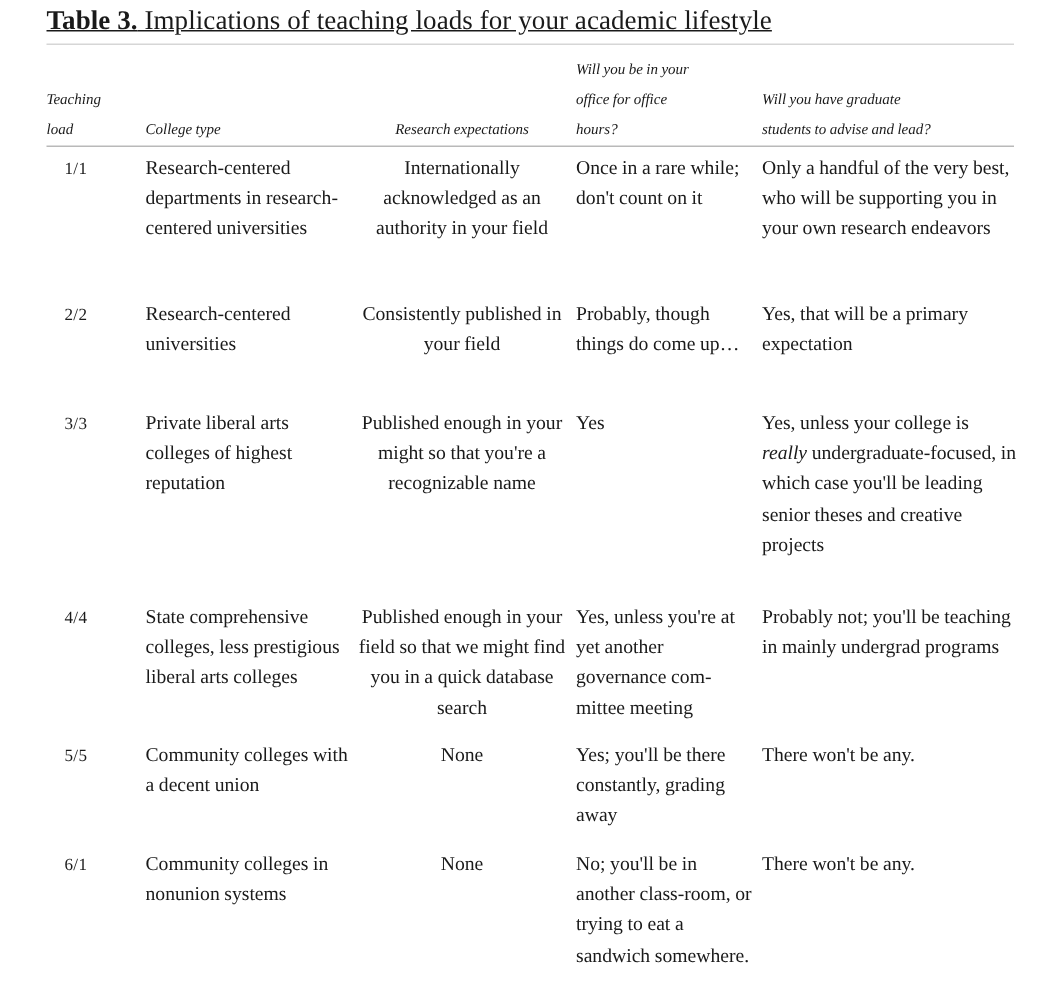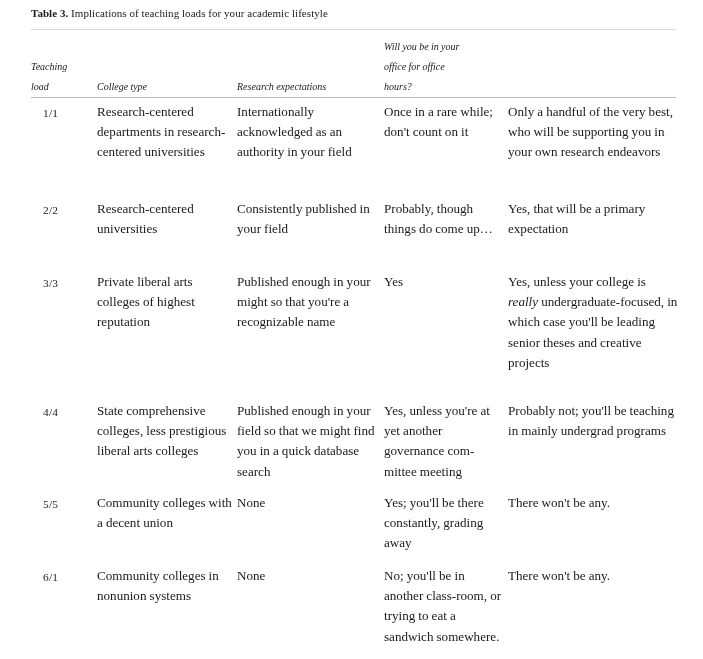--- a/index.html
+++ b/index.html
@@ -23,24 +23,25 @@
     box-sizing: border-box;
     padding: 0;
   }
 
   
   .caption {
     position: absolute;
     left: 31px;
     top: 4px;
     width: 648px;
-    font-size: 11px;
+    font-size: 18px;
     line-height: 18px;
     color: #1a1a1a;
     letter-spacing: 0.05px;
+    text-decoration: underline;
   }
   .caption .caption-label {
     font-weight: bold;
   }
 
   
   .rule {
     position: absolute;
     left: 31px;
     width: 645px;
@@ -63,21 +64,21 @@
     font-size: 13.1px;
     line-height: 20.2px;
     color: #1a1a1a;
     text-align: left;
     word-spacing: -0.2px;
   }
 
   
   .c0 { left: 0px;   width: 62px;  }
   .c1 { left: 66px;  width: 136px; }
-  .c2 { left: 206px; width: 142px; }
+  .c2 { left: 206px; width: 142px; text-align: center; }
   .c3 { left: 353px; width: 118px; }
   .c4 { left: 477px; width: 171px; }
 
   
   .thead {
     position: absolute;
     left: 0;
     top: 0;
     width: 648px;
     height: 61px;
@@ -134,20 +135,24 @@
       <div class="cell c0">
         <span>Teaching</span><br>
         <span>load</span>
       </div>
       <div class="cell c2">Research expectations</div>
       <div class="cell c3">
         <span>Will you be in your</span><br>
         <span>office for office</span><br>
         <span>hours?</span>
       </div>
+      <div class="cell c4">
+        <span>Will you have graduate</span><br>
+        <span>students to advise and lead?</span>
+      </div>
     </div>
 
     <div class="tbody">
 
       <div class="trow r0">
         <div class="cell c0 load">1/1</div>
         <div class="cell c1">Research-centered departments in research-centered universities</div>
         <div class="cell c2">Internationally acknowledged as an authority in your field</div>
         <div class="cell c3">Once in a rare while; don't count on it</div>
         <div class="cell c4"><span>Only a handful of the very best, who will be supporting you in your own research endeavors</span><em></em><span></span></div>

